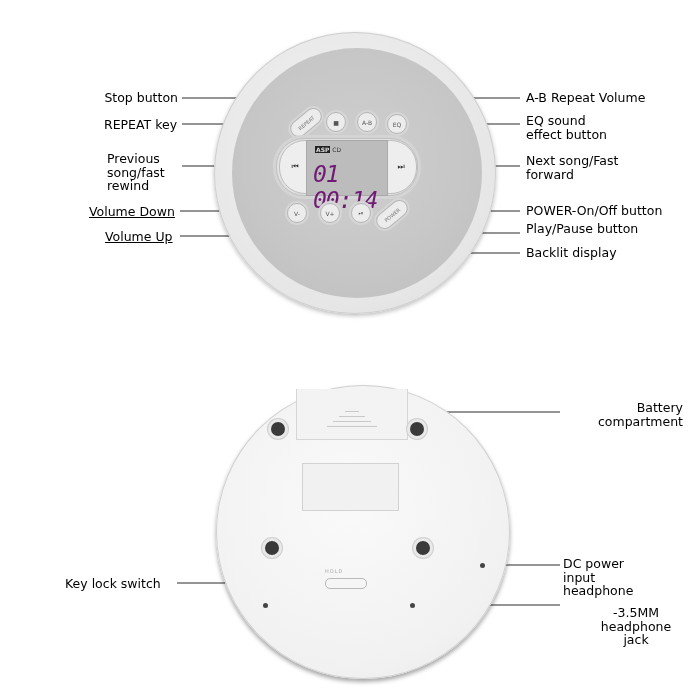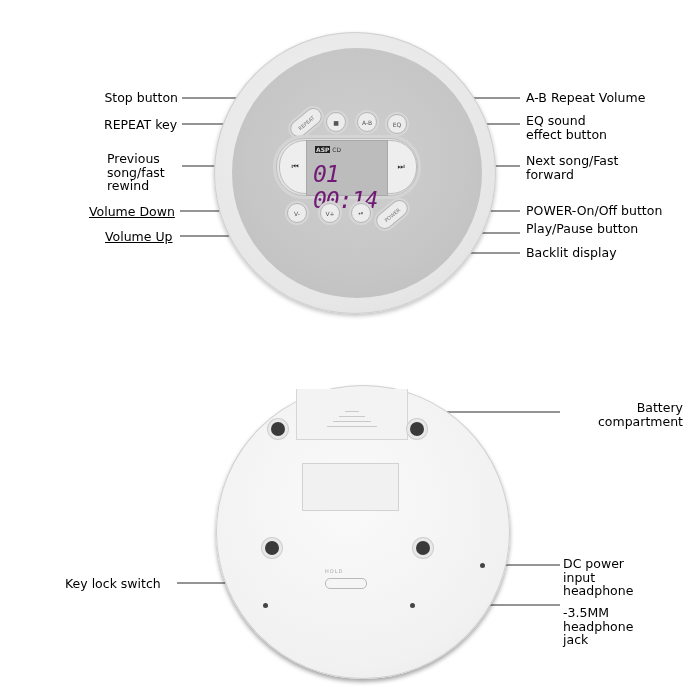--- a/index.html
+++ b/index.html
@@ -134,16 +134,16 @@
 <div class="abs keylock"></div>
 <div class="jack" style="left:480px;top:563px;"></div>
 <div class="jack" style="left:410px;top:603px;"></div>
 <div class="jack" style="left:263px;top:603px;"></div>
 
 <div class="label" style="left:563px;top:401px;width:120px;text-align:right;">Battery
 compartment</div>
 <div class="label" style="left:563px;top:557px;width:120px;">DC power
 input
 headphone</div>
-<div class="label" style="left:563px;top:606px;width:120px;">-3.5MM
+<div class="label" style="left:576px;top:606px;width:120px;text-align:center;">-3.5MM
 headphone
 jack</div>
 <div class="label" style="left:65px;top:577px;width:100px;">Key lock switch</div>
 
 </body></html>

